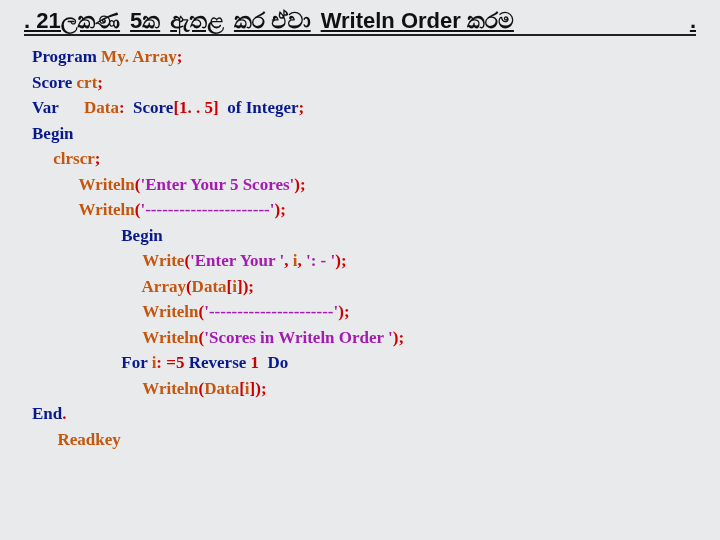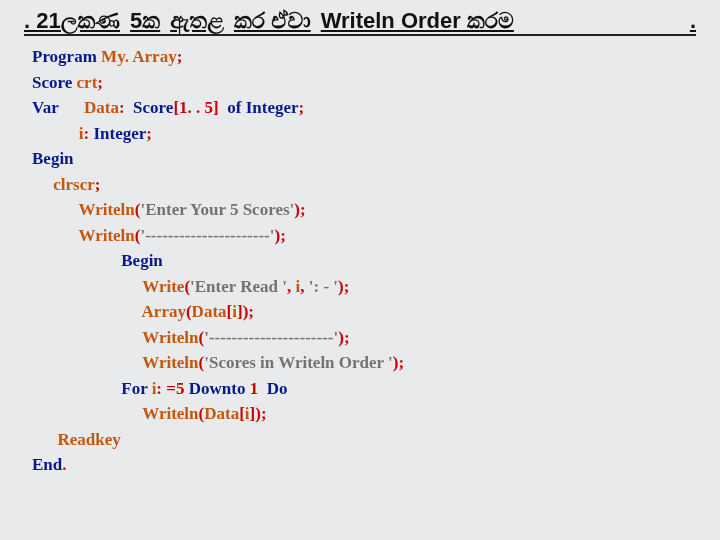--- a/index.html
+++ b/index.html
@@ -35,47 +35,46 @@
     font-weight: bold;
     line-height: 1.5;
     color: #000;
     padding-left: 8px;
   }
   .code-area .row { white-space: pre; }
   .kw   { color: #08198b; }  
   .id   { color: #c4560e; }  
   .op   { color: #cc0000; }  
   .num  { color: #cc0000; }  
-  .str  { color: #737373; }  
+  .str  { color: #a21caf; }  
 </style>
 </head>
 <body>
 
 <div class="slide">
   <div class="title-row">
     <span>. 21ලකණ</span>
     <span>5ක</span>
     <span>ඇතළ</span>
     <span>කර ඒවා</span>
     <span>Writeln Order කරම</span>
     <span style="margin-left:auto">.</span>
   </div>
 
   <div class="code-area">
     <div class="row"><span class="kw">Program</span> <span class="id">My. Array</span><span class="op">;</span></div>
     <div class="row"><span class="kw">Score</span> <span class="id">crt</span><span class="op">;</span></div>
     <div class="row"><span class="kw">Var</span>      <span class="id">Data</span><span class="op">:</span>  <span class="kw">Score</span><span class="op">[</span><span class="num">1</span><span class="op">. .</span> <span class="num">5</span><span class="op">]</span>  <span class="kw">of</span> <span class="kw">Integer</span><span class="op">;</span></div>
-    <div class="row">           <span class="id">i</span><span class="op">:</span> <span class="kw">Integer</span><span class="op">;</span></div>
     <div class="row"><span class="kw">Begin</span></div>
     <div class="row">     <span class="id">clrscr</span><span class="op">;</span></div>
     <div class="row">           <span class="id">Writeln</span><span class="op">(</span><span class="str">'Enter Your 5 Scores'</span><span class="op">)</span><span class="op">;</span></div>
     <div class="row">           <span class="id">Writeln</span><span class="op">(</span><span class="str">'----------------------'</span><span class="op">)</span><span class="op">;</span></div>
     <div class="row">                     <span class="kw">Begin</span></div>
-    <div class="row">                          <span class="id">Write</span><span class="op">(</span><span class="str">'Enter Read '</span><span class="op">,</span> <span class="id">i</span><span class="op">,</span> <span class="str">': - '</span><span class="op">)</span><span class="op">;</span></div>
+    <div class="row">                          <span class="id">Write</span><span class="op">(</span><span class="str">'Enter Your '</span><span class="op">,</span> <span class="id">i</span><span class="op">,</span> <span class="str">': - '</span><span class="op">)</span><span class="op">;</span></div>
     <div class="row">                          <span class="id">Array</span><span class="op">(</span><span class="id">Data</span><span class="op">[</span><span class="id">i</span><span class="op">]</span><span class="op">)</span><span class="op">;</span></div>
     <div class="row">                          <span class="id">Writeln</span><span class="op">(</span><span class="str">'----------------------'</span><span class="op">)</span><span class="op">;</span></div>
     <div class="row">                          <span class="id">Writeln</span><span class="op">(</span><span class="str">'Scores in Writeln Order '</span><span class="op">)</span><span class="op">;</span></div>
-    <div class="row">                     <span class="kw">For</span> <span class="id">i</span><span class="op">: =</span><span class="num">5</span> <span class="kw">Downto</span> <span class="num">1</span>  <span class="kw">Do</span></div>
+    <div class="row">                     <span class="kw">For</span> <span class="id">i</span><span class="op">: =</span><span class="num">5</span> <span class="kw">Reverse</span> <span class="num">1</span>  <span class="kw">Do</span></div>
     <div class="row">                          <span class="id">Writeln</span><span class="op">(</span><span class="id">Data</span><span class="op">[</span><span class="id">i</span><span class="op">]</span><span class="op">)</span><span class="op">;</span></div>
+    <div class="row"><span class="kw">End</span><span class="op">.</span></div>
     <div class="row">      <span class="id">Readkey</span></div>
-    <div class="row"><span class="kw">End</span><span class="op">.</span></div>
   </div>
 </div>
 
 </body></html>

